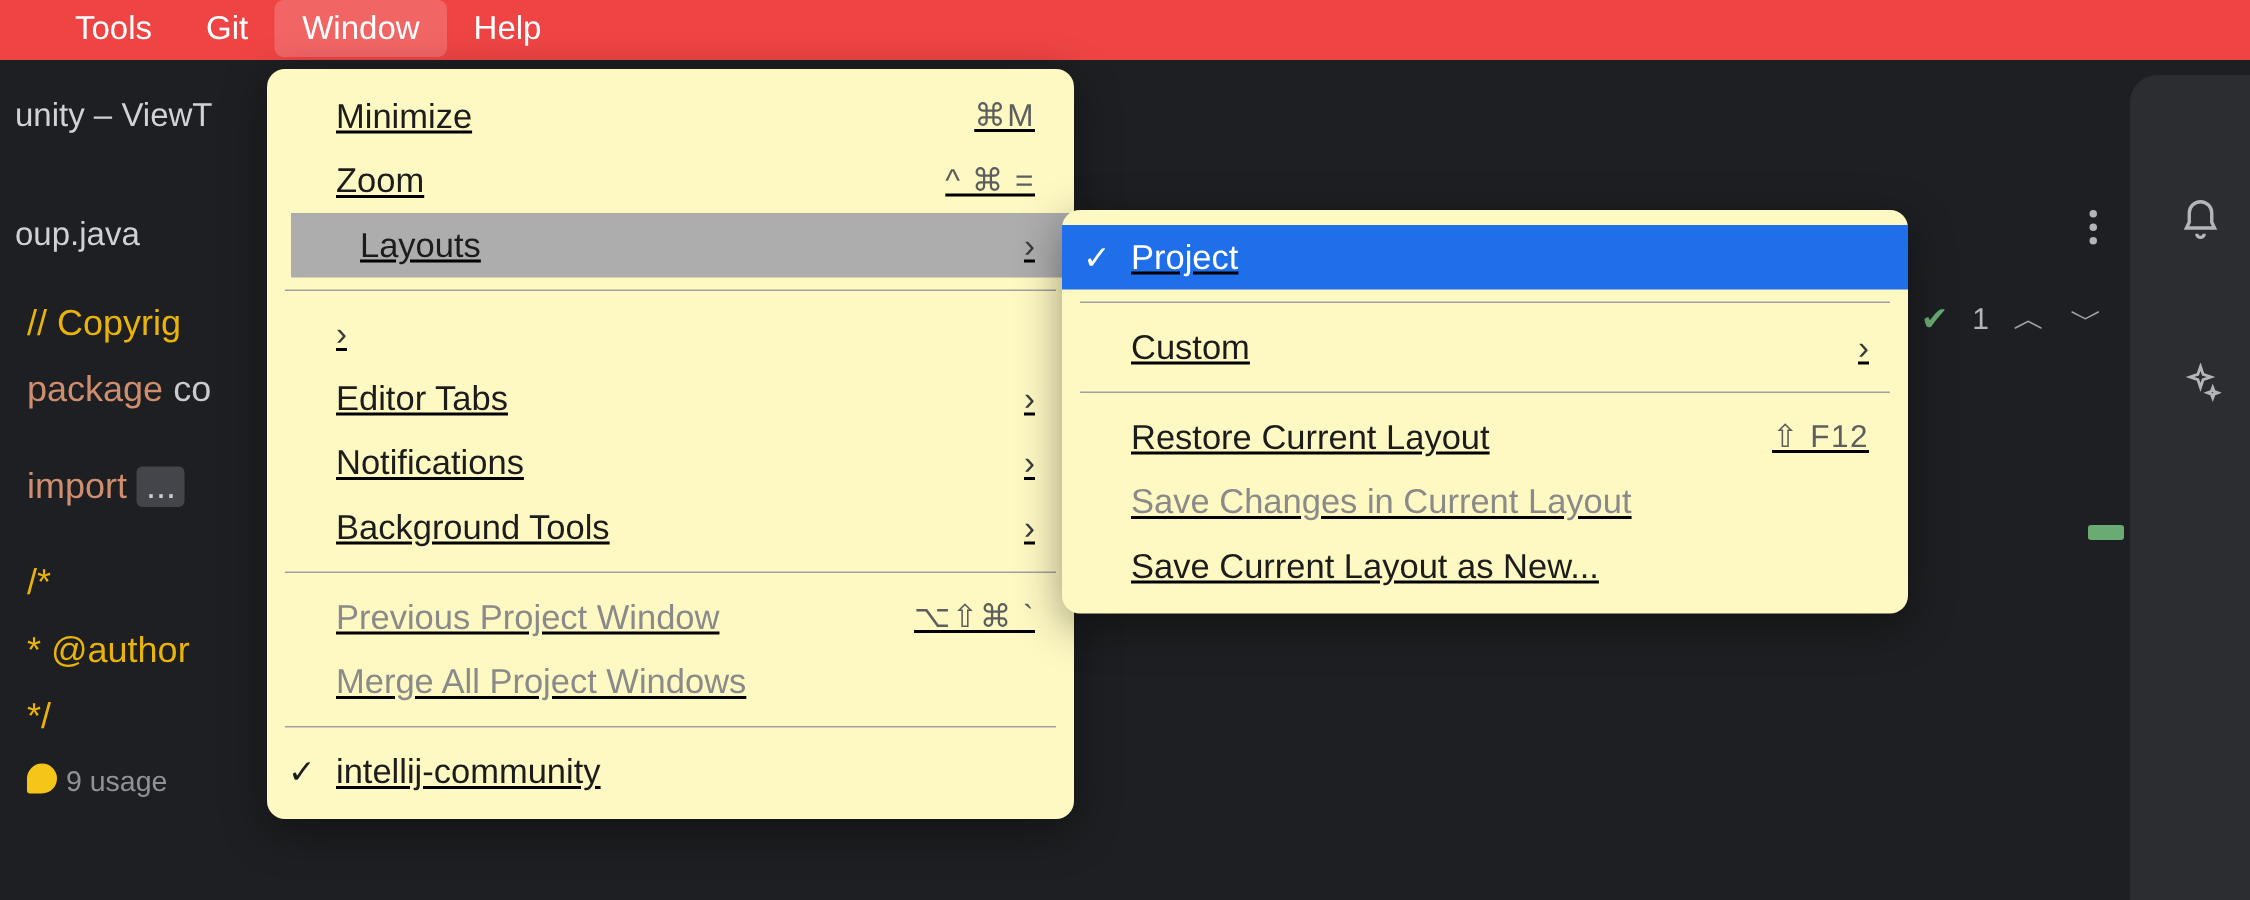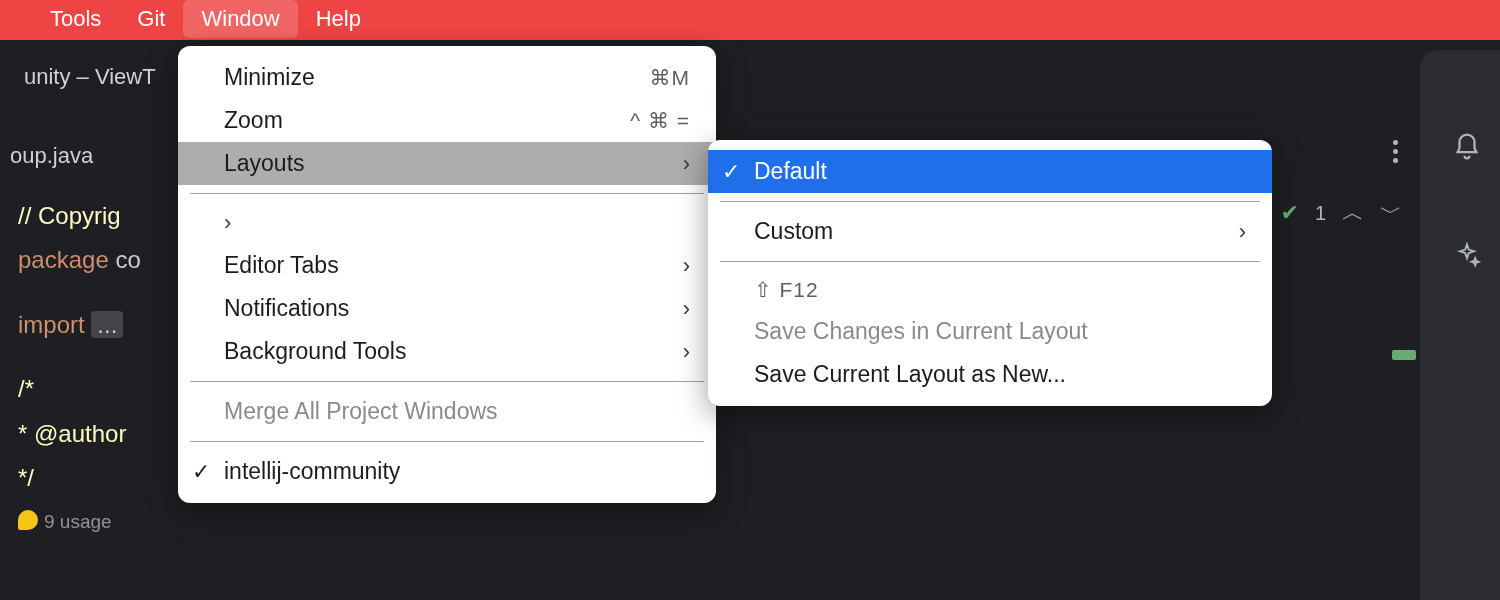--- a/index.html
+++ b/index.html
@@ -5,54 +5,54 @@
   * { margin: 0; padding: 0; box-sizing: border-box; font-family: -apple-system, "Segoe UI", Arial, sans-serif; }
   html, body { width: 1500px; height: 600px; overflow: hidden; background: #1e1f22; }
   .menubar { background: #ef4444; height: 40px; display: flex; align-items: flex-start; padding-left: 32px; gap: 0; }
   .menubar-item { color: #fff; font-size: 22px; padding: 6px 18px; cursor: default; border-radius: 6px; }
   .menubar-item.active { background: rgba(255,255,255,0.18); }
   .tabbar { height: 56px; display: flex; align-items: center; padding-left: 10px; color: #cfd1d4; font-size: 22px; justify-content: space-between; }
   .tabbar-left { display:flex; align-items:flex-end; }
   .icon-dots { display:flex; flex-direction: column; gap:4px; }
   .icon-dots span { width:5px; height:5px; background:#b2b5ba; border-radius:50%; }
   .editor { position: relative; padding: 18px 18px; font-family: "Menlo","Consolas",monospace; font-size: 24px; color: #c8ccd0; line-height: 1.85; }
-  .cm-comment { color: #fef9c3; }
+  .cm-comment { color: #eab308; }
   .cm-keyword { color: #cf8e6d; }
   .cm-fold { background: #43454a; border-radius: 4px; padding: 0 6px; }
   .usage { font-size: 19px; color: #8f9398; margin-top: 4px; }
   .bulb { width: 20px; height: 20px; background: #f5c518; border-radius: 50% 50% 50% 2px; display:inline-block; margin-right: 6px; vertical-align: -2px; }
   .status-row { position:absolute; top:198px; right:98px; display:flex; align-items:center; gap:16px; color:#b2b5ba; font-size:20px; }
   .green-check { color:#6aab73; font-size:22px; }
   .arrow-btn { color:#9da0a6; font-size:22px; }
   .minimap-mark { position:absolute; right:84px; top:350px; width:24px; height:10px; background:#6aab73; border-radius:2px; }
 
-  .dropdown { position: absolute; background: #ffffff; border-radius: 12px; box-shadow: 0 8px 30px rgba(0,0,0,0.4); padding: 10px 0; }
+  .dropdown { position: absolute; background: #fef9c3; border-radius: 12px; box-shadow: 0 8px 30px rgba(0,0,0,0.4); padding: 10px 0; text-decoration: underline; }
   .dropdown.main { left: 178px; top: 46px; width: 538px; }
   .dropdown.sub { left: 708px; top: 140px; width: 564px; }
   .menu-item { display:flex; align-items:center; justify-content: space-between; padding: 8px 26px 8px 46px; font-size: 23px; color: #1c1c1c; position:relative; }
-  .menu-item.highlight { background: #aeadad; }
+  .menu-item.highlight { background: #aeadad; margin-left: 16px; }
   .menu-item.disabled { color: #8a8a8a; }
   .menu-item.selected { background: #1f6feb; color: #fff; }
   .menu-item .check { position:absolute; left:14px; font-size:22px; }
   .menu-shortcut { color: #5e5e5e; font-size: 21px; letter-spacing: 1px; }
   .menu-chevron { font-size: 22px; color: #3a3a3a; }
   .menu-sep { height:1px; background: #a2a1a1; margin: 8px 12px; }
   .right-corner { position:absolute; top:50px; right:0; width:80px; height:550px; border-left: 1px solid #2b2d30; background:#2b2d30; border-top-left-radius: 18px;}
 </style>
 </head>
 <body>
 
 <div class="menubar">
   <div class="menubar-item">Tools</div>
   <div class="menubar-item">Git</div>
   <div class="menubar-item active">Window</div>
   <div class="menubar-item">Help</div>
 </div>
 
-<div style="position:absolute; left:0; top:58px; color:#d0d2d6; font-size:22px; padding:6px 24px;">unity – ViewT</div>
+<div style="position:absolute; left:0; top:58px; color:#d0d2d6; font-size:22px; padding:6px 10px;">unity – ViewT</div>
 
 <div class="right-corner"></div>
 
 <div class="tabbar" style="position:absolute; left:0; top:128px; right:74px;">
   <div class="tabbar-left">
     <span>oup.java</span>
   </div>
 </div>
 
 <div style="position:absolute; right:18px; top:130px; display:flex; flex-direction:column; align-items:center; gap:60px;">
@@ -115,44 +115,49 @@
   <div class="menu-item">
     <span>Notifications</span>
     <span class="menu-chevron">›</span>
   </div>
   <div class="menu-item">
     <span>Background Tools</span>
     <span class="menu-chevron">›</span>
   </div>
   <div class="menu-sep"></div>
   <div class="menu-item disabled">
+    <span>Previous Project Window</span>
+    <span class="menu-shortcut">⌥⇧⌘ `</span>
+  </div>
+  <div class="menu-item disabled">
     <span>Merge All Project Windows</span>
       <span></span>
   </div>
   <div class="menu-sep"></div>
   <div class="menu-item">
     <span class="check">✓</span>
     <span>intellij-community</span>
       <span></span>
   </div>
 </div>
 
 <div class="dropdown sub">
   <div class="menu-item selected">
     <span class="check">✓</span>
-    <span>Default</span>
+    <span>Project</span>
       <span></span>
   </div>
   <div class="menu-sep"></div>
   <div class="menu-item">
     <span>Custom</span>
     <span class="menu-chevron">›</span>
   </div>
   <div class="menu-sep"></div>
   <div class="menu-item">
+    <span>Restore Current Layout</span>
     <span class="menu-shortcut">⇧ F12</span>
   </div>
   <div class="menu-item disabled">
     <span>Save Changes in Current Layout</span>
       <span></span>
   </div>
   <div class="menu-item">
     <span>Save Current Layout as New...</span>
       <span></span>
   </div>

